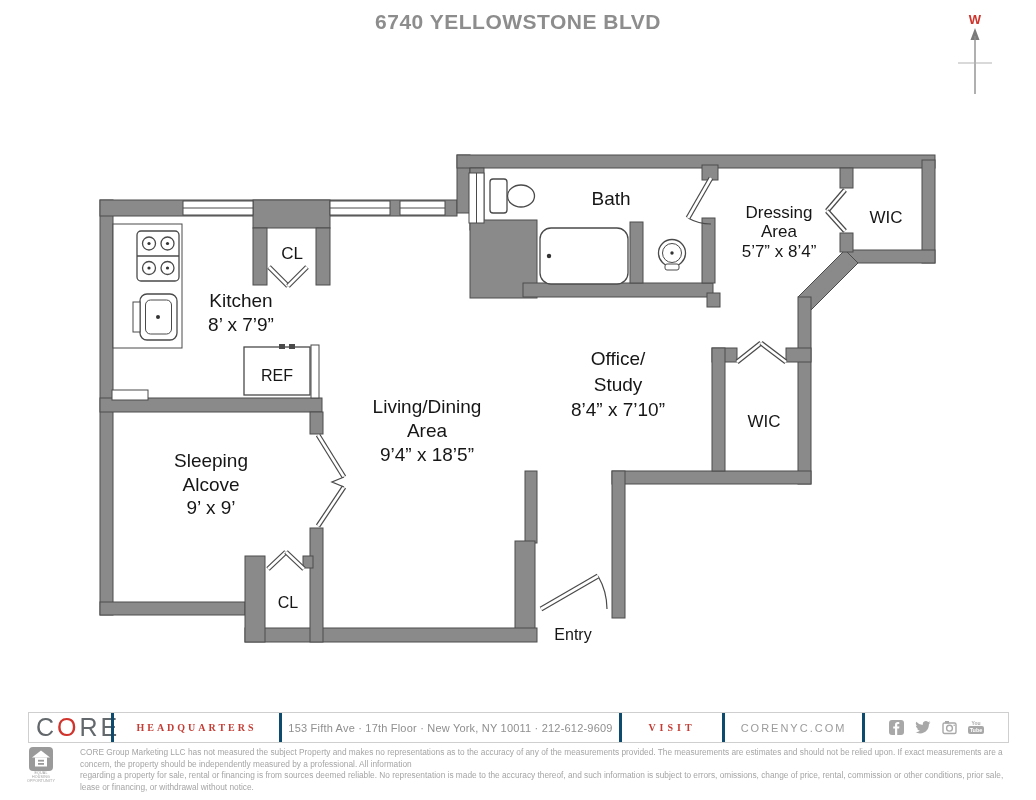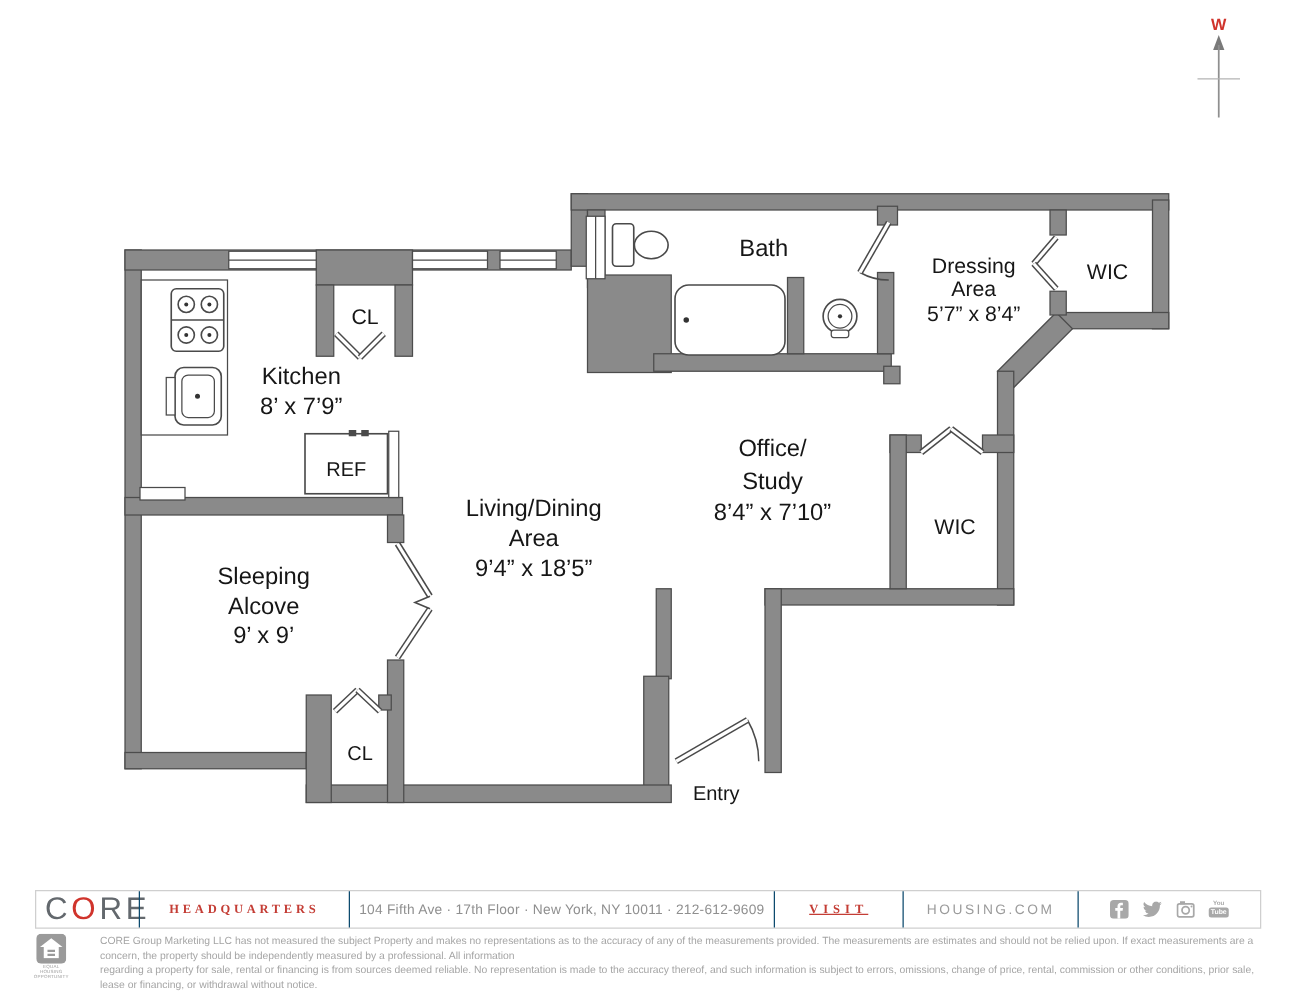--- a/index.html
+++ b/index.html
@@ -20,46 +20,47 @@
   .arc{fill:none;stroke:#4a4a4a;stroke-width:1.2;}
   .zig{fill:none;stroke:#4a4a4a;stroke-width:1.3;}
   .lbl{fill:#161616;font-size:19px;text-anchor:middle;font-family:"Liberation Sans",sans-serif;}
   .sm{font-size:17px;}
   .xs{font-size:16px;}
   
   .compass{position:absolute;left:945px;top:6px;}
   
   .footer{position:absolute;left:28px;top:712px;width:981px;height:31px;
           border:1px solid #cfcfcf;display:flex;align-items:stretch;box-sizing:border-box;}
-  .fcell{display:flex;align-items:center;justify-content:center;border-left:1px solid #0c4a6e;box-sizing:border-box;}
+  .fcell{display:flex;align-items:center;justify-content:center;border-left:3px solid #0c4a6e;box-sizing:border-box;}
   .fcell:first-child{border-left:none;}
   .brand{width:82px;justify-content:flex-start;padding-left:7px;font-size:25px;
          color:#63686d;letter-spacing:3px;font-weight:400;}
   .brand .o{color:#d0342c;}
   .hq{width:168px;color:#c43d35;font-family:"Liberation Serif",serif;font-weight:bold;
       font-size:10px;letter-spacing:3px;}
   .addr{width:340px;color:#8f8f8f;font-size:11px;letter-spacing:.2px;}
   .visit{width:103px;color:#c43d35;font-family:"Liberation Serif",serif;font-weight:bold;
-         font-size:10px;letter-spacing:4px;text-decoration:underline;}
+         font-size:10px;letter-spacing:4px;}
   .web{width:140px;color:#9b9b9b;font-size:11px;letter-spacing:2px;}
   .social{flex:1;display:flex;gap:11px;align-items:center;justify-content:center;}
   .yt{display:flex;flex-direction:column;align-items:center;}
   .yt-you{font-size:5px;color:#a8a8a8;line-height:5px;font-weight:bold;}
   .yt-tube{background:#a8a8a8;color:#fff;font-size:5.5px;border-radius:2px;
            padding:1px 2px;line-height:6px;font-weight:bold;}
   
   .legal{position:absolute;left:26px;top:747px;width:986px;display:flex;gap:24px;align-items:flex-start;}
   .eh{display:flex;flex-direction:column;align-items:center;width:30px;}
   .eh-caption{font-size:3.6px;color:#9a9a9a;text-align:center;line-height:4px;letter-spacing:.2px;}
   .legal-text{font-size:8.3px;line-height:11.5px;color:#a5a5a5;flex:1;}
 </style>
 </head>
 <body>
 
 <div class="title">
+  <div>6740 YELLOWSTONE BLVD</div>
 </div>
 
 <svg class="compass" width="60" height="92">
   <text x="30" y="18" text-anchor="middle" font-size="13" font-weight="bold" fill="#d0342c">W</text>
   <polygon points="30,22 25.5,34 34.5,34" fill="#7a7a7a"></polygon>
   <line x1="30" y1="30" x2="30" y2="88" stroke="#8f8f8f" stroke-width="1.4"></line>
   <line x1="13" y1="57" x2="47" y2="57" stroke="#b3b3b3" stroke-width="1"></line>
 </svg>
 
 <svg class="plan" width="1036" height="800" viewBox="0 0 1036 800">
@@ -243,23 +244,23 @@
 </svg>
 
 <div class="footer">
   <div class="fcell brand">
     <span>C</span>
       <span class="o">O</span>
       <span>R</span>
       <span>E</span>
   </div>
   <div class="fcell hq">HEADQUARTERS</div>
-  <div class="fcell addr">104 Fifth Ave · 17th Floor · New York, NY 10011 · 212-612-9609</div>
+  <div class="fcell addr">153 Fifth Ave · 17th Floor · New York, NY 10011 · 212-612-9609</div>
   <div class="fcell visit">VISIT</div>
-  <div class="fcell web">HOUSING.COM</div>
+  <div class="fcell web">CORENYC.COM</div>
   <div class="fcell social">
     <svg width="15" height="15">
       <rect width="15" height="15" rx="3" fill="#a8a8a8"></rect>
       <path d="M8.2 15V8.5h1.9l.3-2.1H8.2V5.1c0-.6.2-1 1-1h1.1V2.2c-.3 0-.9-.1-1.6-.1-1.6 0-2.7 1-2.7 2.8v1.5H4.2v2.1H6V15z" fill="#fff"></path>
     </svg>
     <svg width="16" height="13" viewBox="0 0 16 13">
       <path d="M15.5 1.6c-.56.25-1.17.42-1.8.5A3.1 3.1 0 0 0 15.07.35c-.6.36-1.27.62-1.98.76A3.13 3.13 0 0 0 7.7 3.25c0 .24.03.48.08.71A8.9 8.9 0 0 1 1.32.68a3.12 3.12 0 0 0 .97 4.17c-.51-.02-1-.16-1.42-.39v.04c0 1.51 1.08 2.78 2.5 3.06-.46.13-.95.14-1.41.06a3.14 3.14 0 0 0 2.92 2.18A6.27 6.27 0 0 1 .24 11.1a8.84 8.84 0 0 0 4.79 1.4c5.76 0 8.91-4.77 8.91-8.91l-.01-.4c.61-.44 1.14-.99 1.57-1.59z" fill="#a8a8a8"></path>
     </svg>
     <svg width="15" height="15">
       <rect x="3" y="1" width="4" height="2.5" fill="#a8a8a8"></rect>

